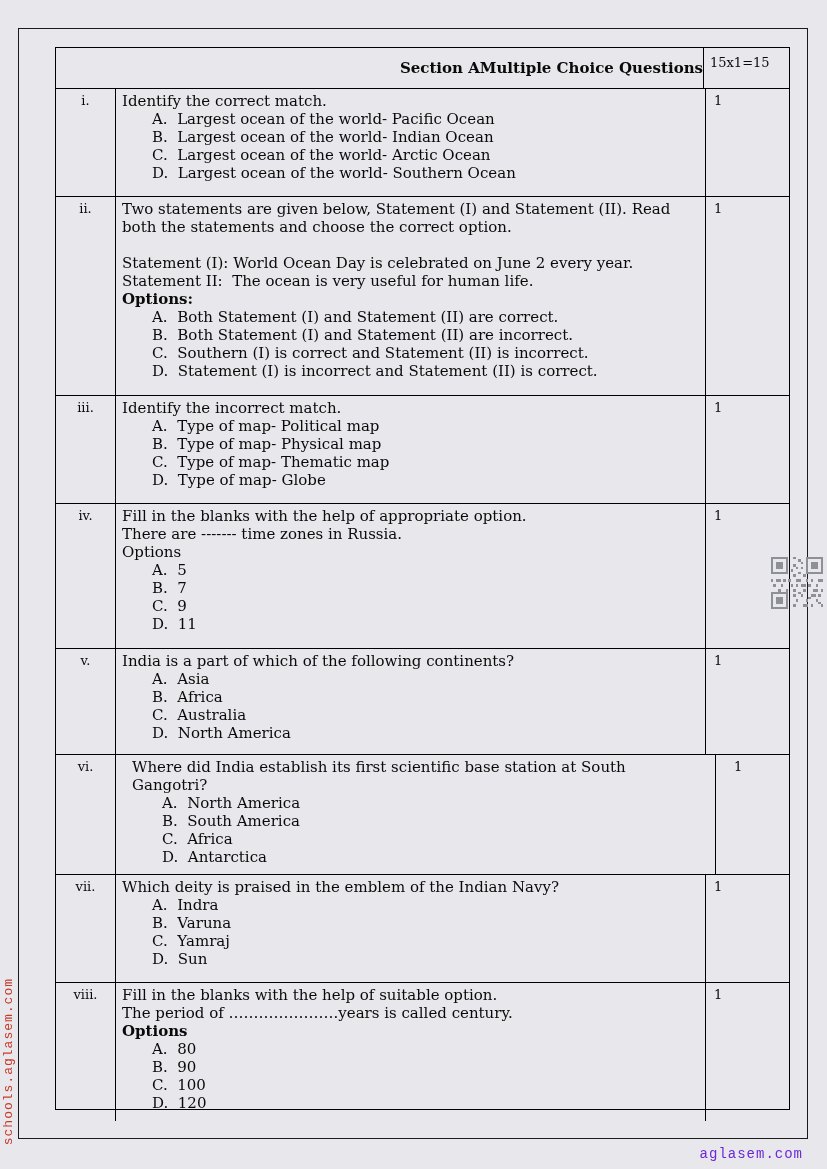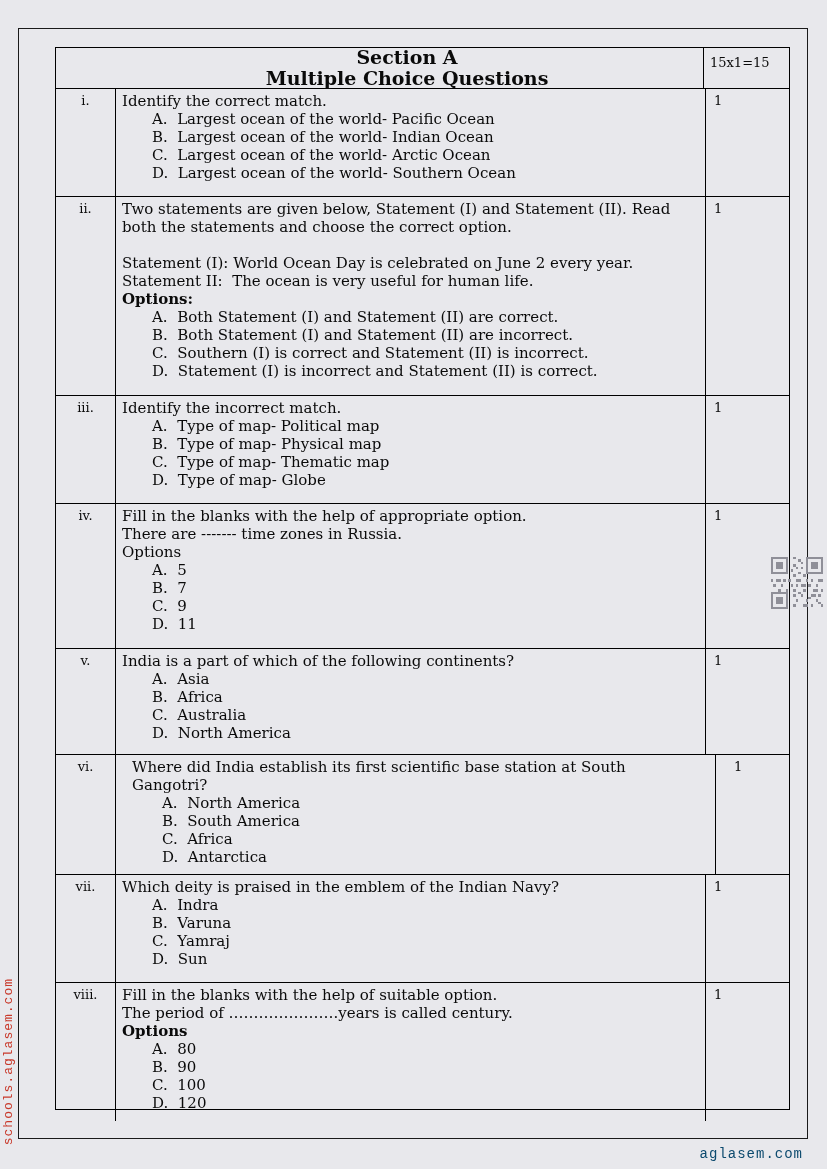--- a/index.html
+++ b/index.html
@@ -22,22 +22,22 @@
     border:1.6px solid #000;
     box-sizing:border-box;
     display:flex;flex-direction:column;
     background:transparent;
   }
   .h-row{
     display:flex;min-height:41px;border-bottom:1.2px solid #000;box-sizing:border-box;
   }
   .h-merged{
     width:648px;border-right:1.2px solid #000;box-sizing:border-box;
-    display:flex;flex-direction:column;justify-content:space-between;align-items:center;
-    font-weight:bold;font-size:19px;line-height:19px;
+    display:flex;flex-direction:row;justify-content:flex-end;align-items:center;
+    font-weight:bold;font-size:15px;line-height:19px;
     padding-left:55px; 
   }
   .h-marks{
     flex:1;box-sizing:border-box;font-size:13px;
     display:flex;align-items:flex-start;padding:7px 0 0 6px;
   }
   #qbody{flex:1;display:flex;flex-direction:column;}
   .q-row{
     display:flex;border-bottom:1.2px solid #000;box-sizing:border-box;
   }
@@ -68,21 +68,21 @@
     position:absolute;left:1px;bottom:24px;
     writing-mode:vertical-rl;transform:rotate(180deg);
     font-family:"Liberation Mono", monospace;
     font-size:13px;letter-spacing:1px;
     color:#c83a2c;
   }
   .wm-bottom{
     position:absolute;right:24px;bottom:7px;
     font-family:"Liberation Mono", monospace;
     font-size:14px;letter-spacing:1px;
-    color:#0c4a6e;
+    color:#6d28d9;
   }
   .qr{
     position:absolute;left:771px;top:557px;width:52px;height:52px;
   }
 </style>
 </head>
 <body>
 
 <div class="page">
 

